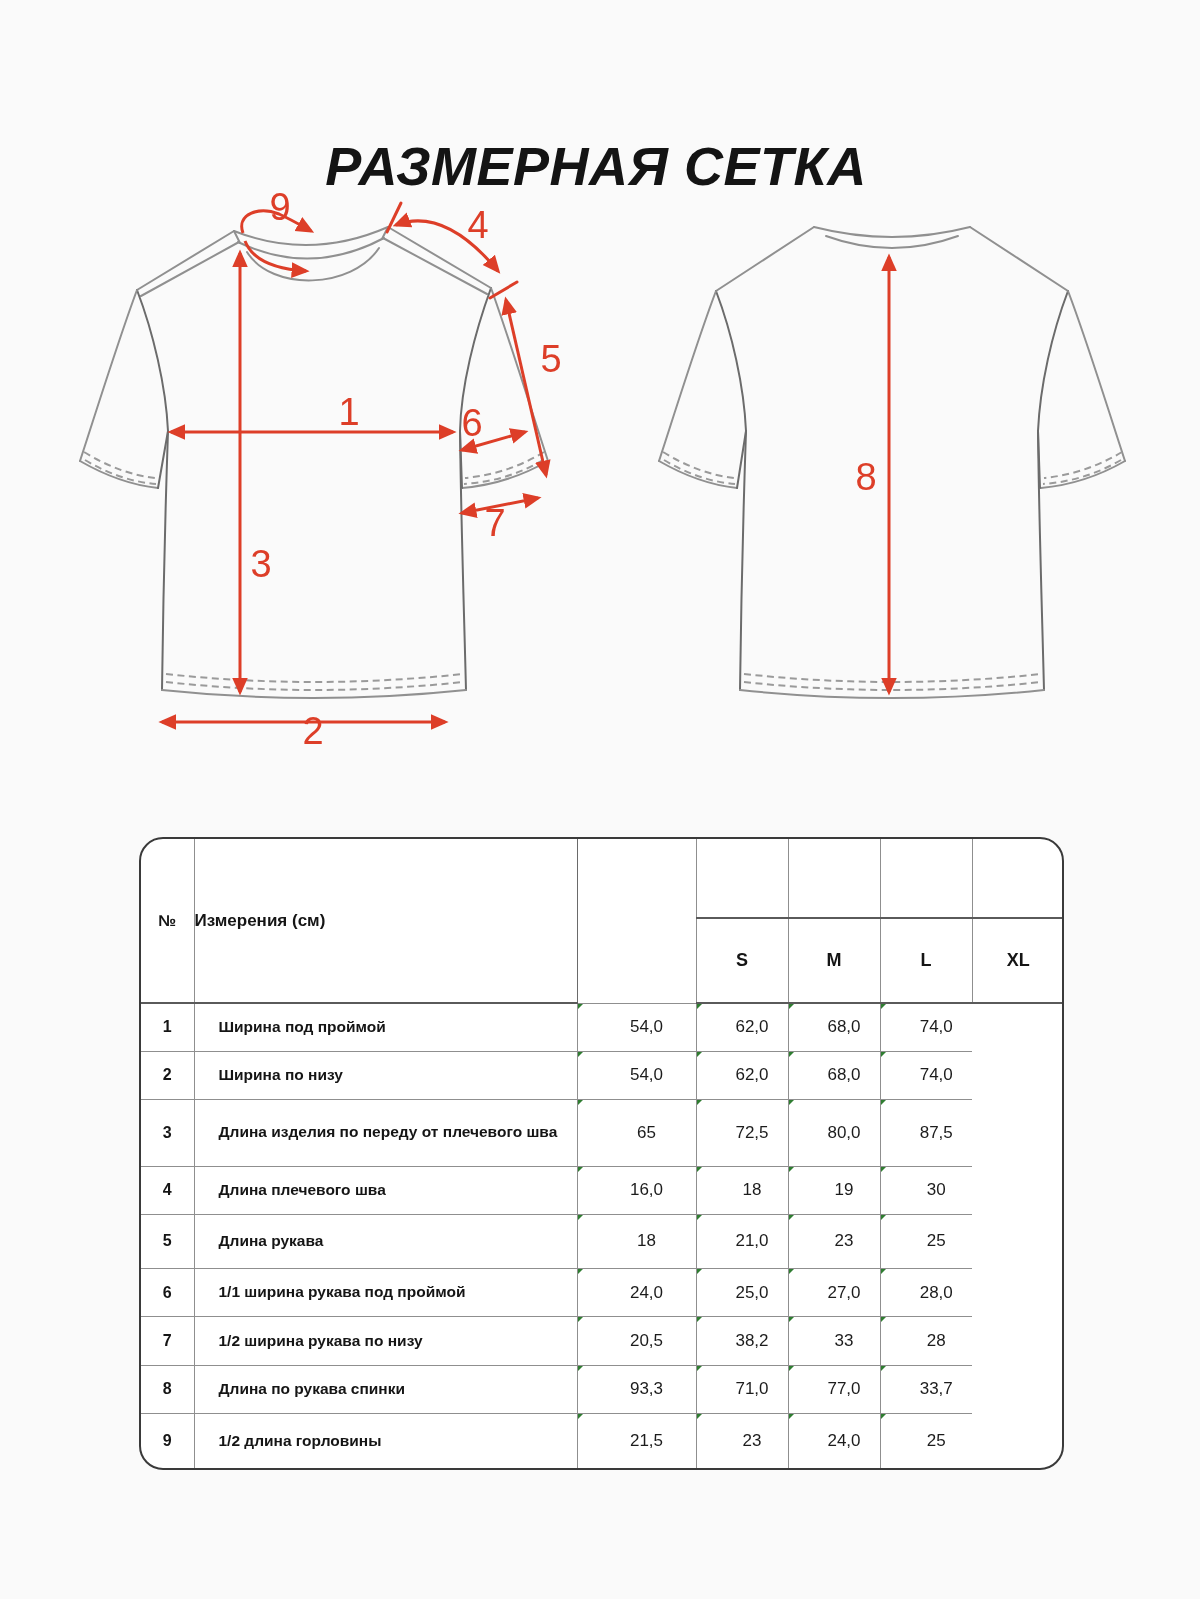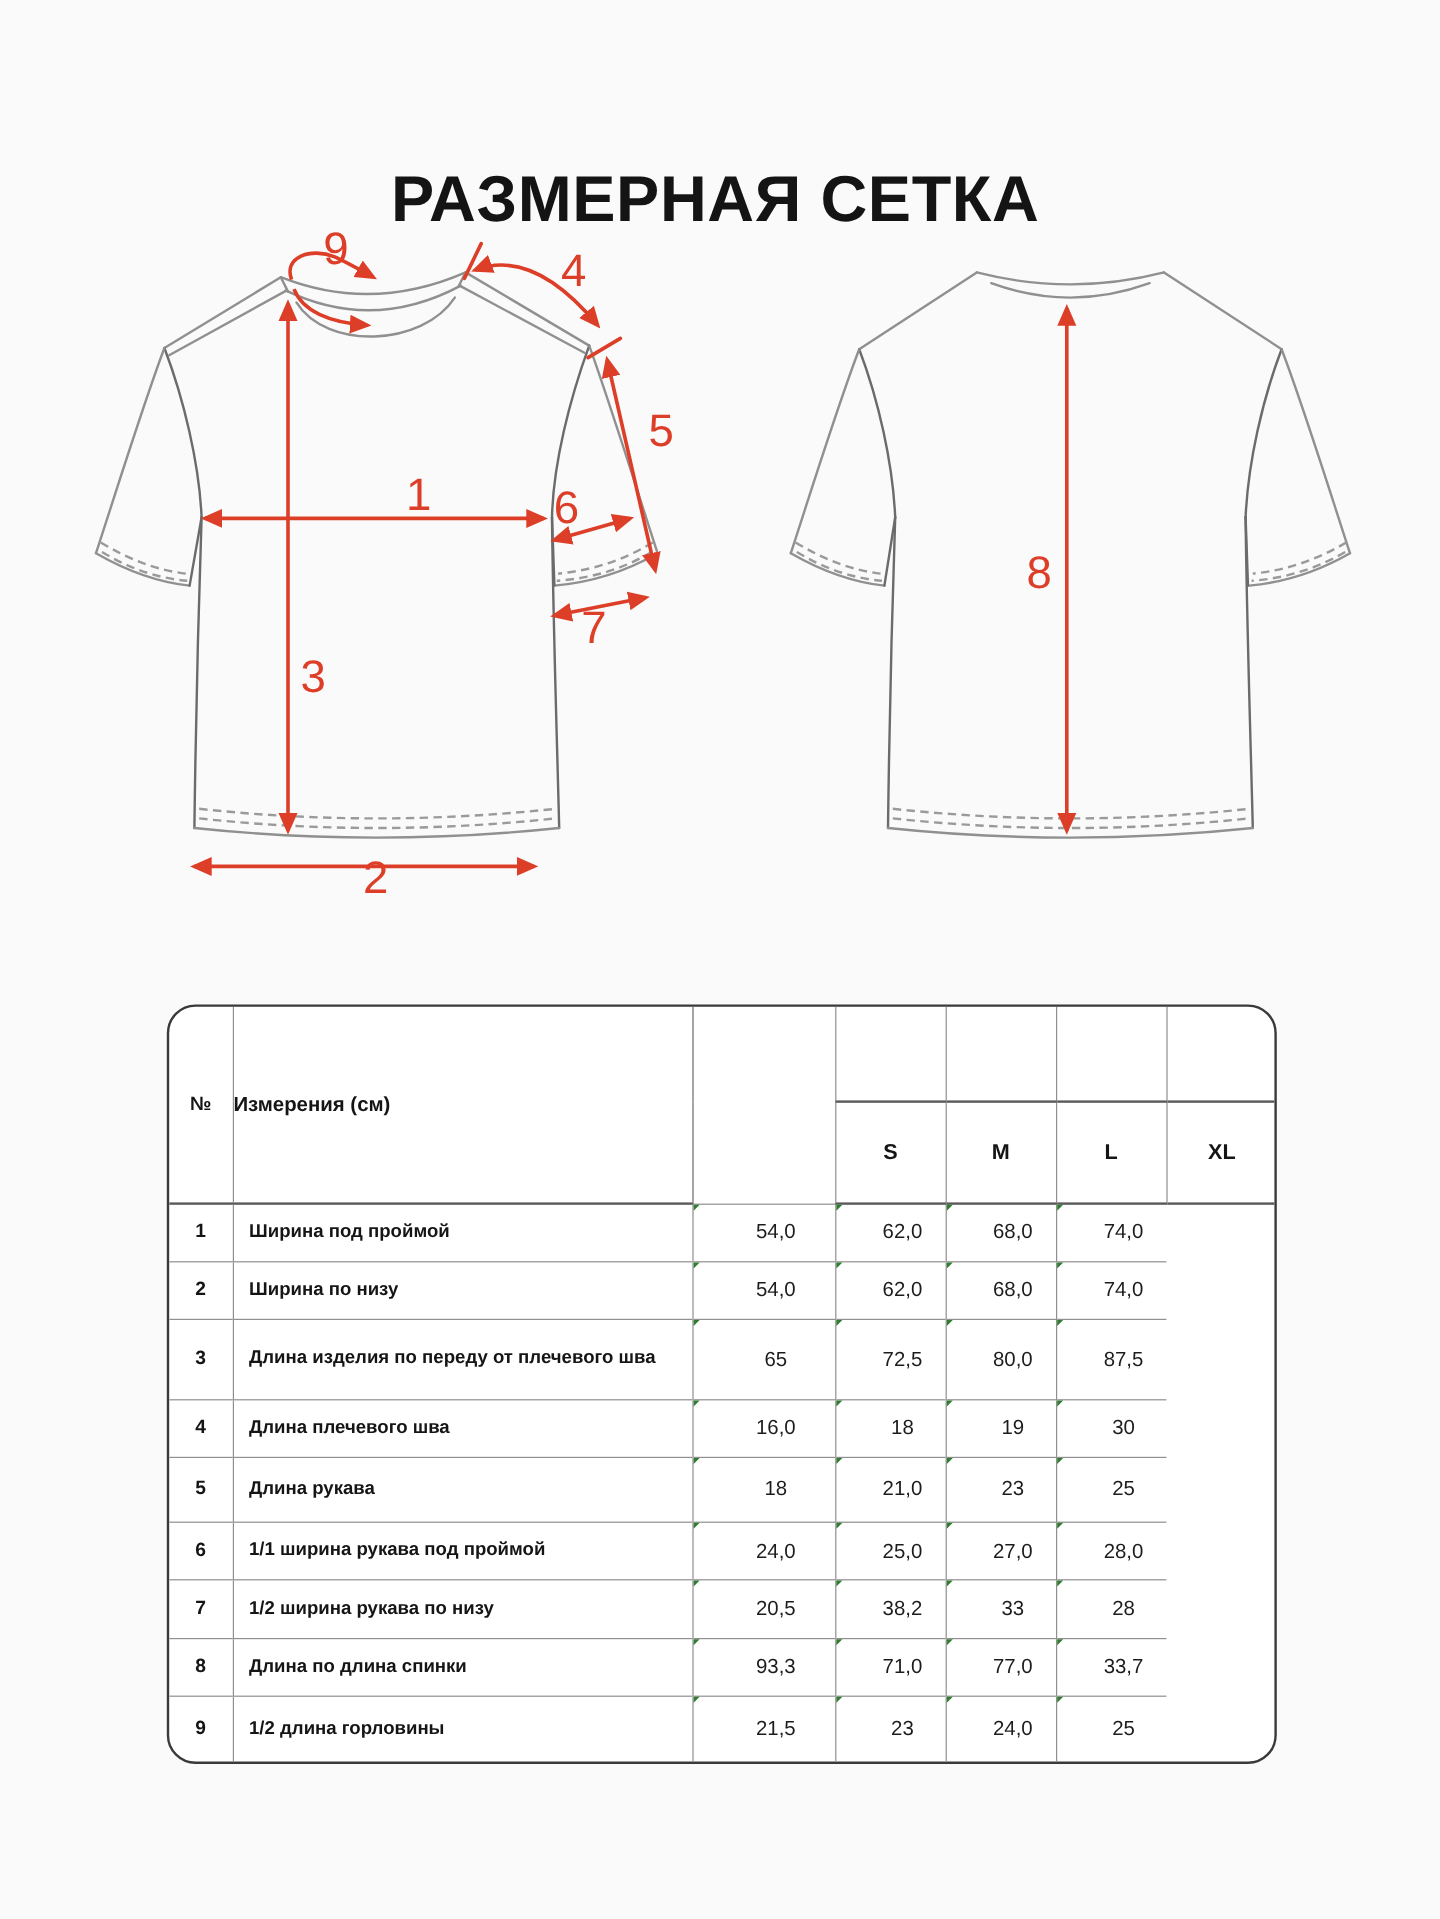--- a/index.html
+++ b/index.html
@@ -5,21 +5,21 @@
   html,body{margin:0;padding:0;}
   body{
     width:1200px;height:1599px;position:relative;
     background:#fafafa;
     font-family:"Liberation Sans", sans-serif;
     color:#151515;
   }
   .page-title{
     position:absolute;top:99px;left:0;width:1192px;
     text-align:center;font-size:54px;font-weight:700;
-    letter-spacing:.5px;color:#141414;white-space:nowrap;
+    letter-spacing:.5px;color:#141414;white-space:nowrap;font-style:italic;
   }
   svg.diagram{position:absolute;top:0;left:0;}
   .ln{stroke:#909090;stroke-width:2;fill:none;stroke-linecap:round;}
   .lnd{stroke:#6b6b6b;stroke-width:2;fill:none;stroke-linecap:round;}
   .stitch{stroke:#9a9a9a;stroke-width:2;fill:none;stroke-dasharray:7 4.5;}
   .arrow{stroke:#dd3e28;stroke-width:3;fill:none;
          marker-start:url(#ah);marker-end:url(#ah);}
   .arrow-end{stroke:#dd3e28;stroke-width:3;fill:none;marker-end:url(#ah);}
   .tick{stroke:#dd3e28;stroke-width:3;stroke-linecap:round;}
   .dim{fill:#dd3e28;font-size:38px;font-family:"Liberation Sans",sans-serif;
@@ -45,21 +45,21 @@
   .label-h{font-size:17px;font-weight:700;text-align:left;
          border-left:1px solid #8f8f8f;border-bottom:2px solid #5a5a5a;}
   .gap{border-left:1px solid #6a6a6a;border-right:1px solid #8f8f8f;}
   .empty-h{border-left:1px solid #8f8f8f;border-bottom:2px solid #5a5a5a;}
   .size-h{font-size:18px;font-weight:700;text-align:center;
          border-left:1px solid #8f8f8f;border-bottom:2px solid #5a5a5a;}
 
   tbody td{border-top:1px solid #8f8f8f;}
   td.num{font-size:16px;font-weight:700;text-align:center;}
   td.lbl{font-size:15.5px;font-weight:700;text-align:left;
-         padding-left:13px;padding-right:8px;line-height:1.35;
+         padding-left:24px;padding-right:8px;line-height:1.35;
          border-left:1px solid #8f8f8f;}
   td.val{font-size:17px;text-align:center;color:#1c1c1c;
          border-left:1px solid #8f8f8f;position:relative;padding-left:20px;}
   td.val::before{
     content:"";position:absolute;top:0;left:0;width:0;height:0;
     border-top:5px solid #2f7d31;border-right:5px solid transparent;
   }
 </style>
 </head>
 <body>
@@ -246,21 +246,21 @@
       <tr>
         <td class="num">7</td>
         <td class="lbl">1/2 ширина рукава по низу</td>
         <td class="val">20,5</td>
         <td class="val">38,2</td>
         <td class="val">33</td>
         <td class="val">28</td>
       </tr>
       <tr>
         <td class="num">8</td>
-        <td class="lbl">Длина по длина спинки</td>
+        <td class="lbl">Длина по рукава спинки</td>
         <td class="val">93,3</td>
         <td class="val">71,0</td>
         <td class="val">77,0</td>
         <td class="val">33,7</td>
       </tr>
       <tr class="mid">
         <td class="num">9</td>
         <td class="lbl">1/2 длина горловины</td>
         <td class="val">21,5</td>
         <td class="val">23</td>

